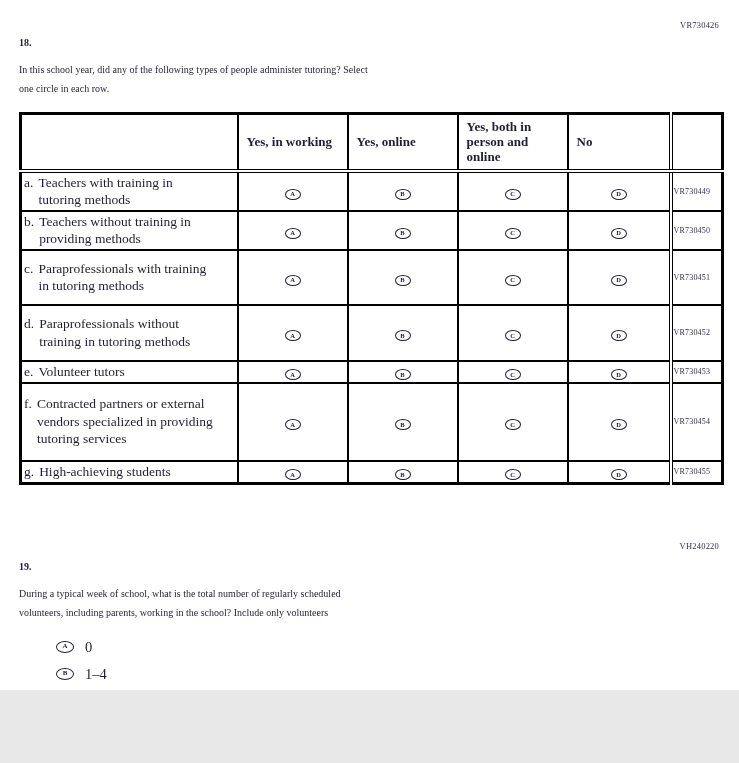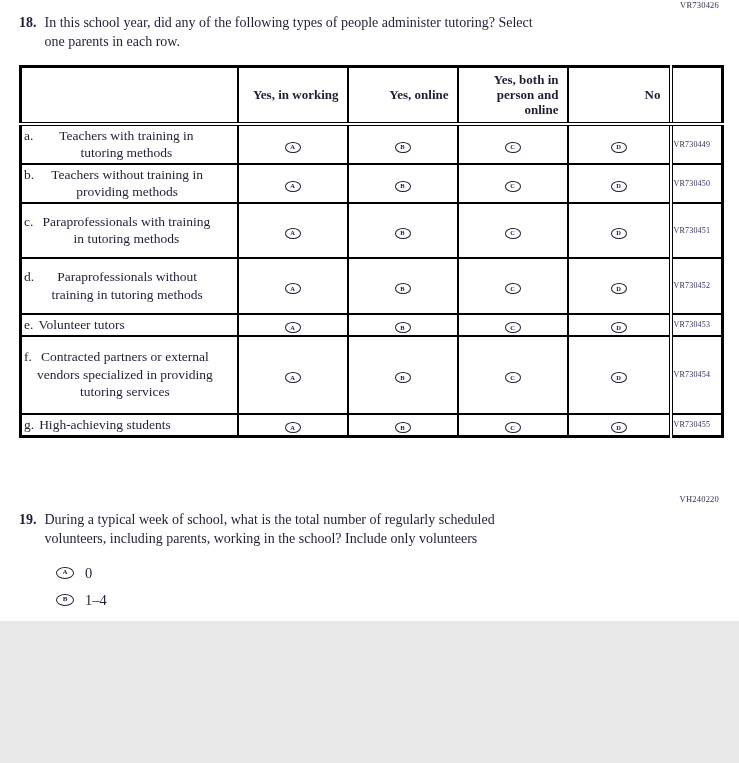--- a/index.html
+++ b/index.html
@@ -10,41 +10,42 @@
   }
   *{box-sizing:border-box;}
   html,body{margin:0;padding:0;}
   body{
     background:#e8e8e8;
     font-family:"Liberation Serif","DejaVu Serif",serif;
     color:var(--text);
   }
   .page{
     position:relative;
-    width:739px;height:621px;
+    width:739px;height:690px;
     background:var(--bg);
-    padding:0 18px 0 19px;
+    padding:20px 18px 0 19px;
     overflow:hidden;
   }
   
   .form-code{
     text-align:right;
     font-size:8.5px;
     letter-spacing:.2px;
     color:var(--code);
     padding-right:2px;
     line-height:10px;
   }
   
   .question{
     display:flex;
     gap:8px;
-    font-size:14px;
+    font-size:10px;
     line-height:19px;
     margin-top:3px;
+    flex-direction:column;
   }
   .qnum{font-weight:bold;}
   .qtext b{font-weight:normal;}
   
   table.matrix{
     border-collapse:collapse;
     table-layout:fixed;
     width:702px;
     margin-top:14px;
     background:var(--bg);
@@ -53,42 +54,42 @@
   table.matrix th,table.matrix td{
     border:2px solid var(--border);
     padding:1px 2px;
     vertical-align:middle;
   }
   table.matrix thead th{
     border-bottom:4px double var(--border);
     font-weight:bold;
     font-size:13px;
     line-height:15px;
-    text-align:right;
+    text-align:left;
     padding:2px 8px;
   }
   table.matrix .codecol{
     border-left:4px double var(--border);
     font-size:8px;
     letter-spacing:.2px;
     color:var(--code);
     text-align:left;
     padding:0 1px;
   }
   tr.hrow{height:57px;}
   tr.r0{height:39px;} tr.r1{height:38px;} tr.r2{height:55px;}
   tr.r3{height:56px;} tr.r4{height:22px;} tr.r5{height:78px;} tr.r6{height:20px;}
   td.stub{
     font-size:13.5px;
     line-height:17.5px;
     padding:2px 4px 2px 7px;
   }
   .stubwrap{display:flex;gap:5px;align-items:flex-start;}
   .rletter{flex:0 0 auto;}
-  .rtext{max-width:176px;text-align:center;}
+  .rtext{max-width:176px;}
   td.opt{text-align:center;}
   
   .bubble{
     display:inline-flex;
     align-items:center;
     justify-content:center;
     width:16px;height:11px;
     border:1.2px solid var(--text);
     border-radius:50%;
     font-size:6.5px;
@@ -115,21 +116,21 @@
 </style>
 </head>
 <body>
 
 <div class="page">
 
   <div class="form-code">VR730426</div>
 
   <div class="question">
     <span class="qnum">18.</span>
-    <div class="qtext"><span>In </span><b>this school year</b><span>, did any of the following types of people administer tutoring? Select</span><br><b>one</b><span> parents in each row.</span></div>
+    <div class="qtext"><span>In </span><b>this school year</b><span>, did any of the following types of people administer tutoring? Select</span><br><b>one</b><span> circle in each row.</span></div>
   </div>
 
   <table class="matrix">
     <colgroup>
       <col style="width:217px">
         <col style="width:110px">
         <col style="width:110px">
       <col style="width:110px">
         <col style="width:103px">
         <col style="width:52px">

